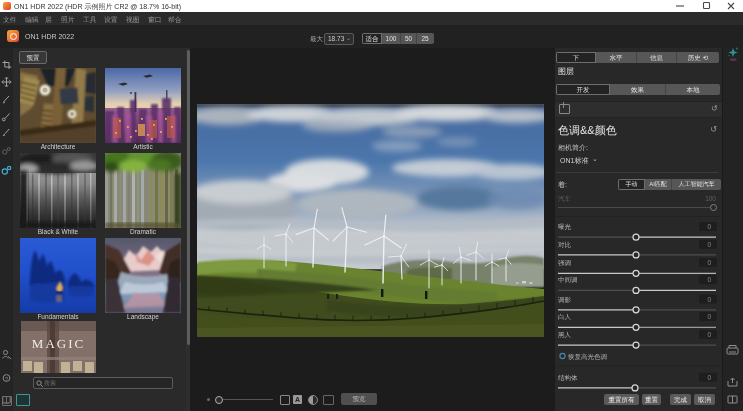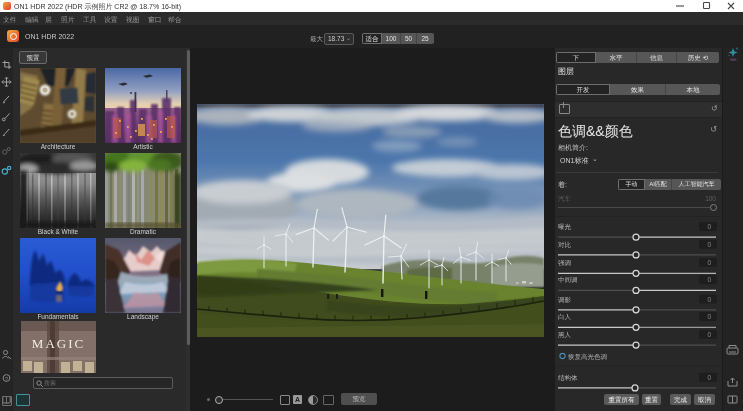--- a/index.html
+++ b/index.html
@@ -508,21 +508,21 @@
 
 <div class="abs" style="left:556px;top:84px;width:164px;height:11px;background:#575757;border-radius:2px;overflow:hidden;font-size:6.5px;line-height:11px;">
   <span class="seg" style="width:54px;background:#232323;box-shadow:inset 0 0 0 1px #6e6e6e;">开发</span><span class="seg" style="width:55px;">效果</span><span class="seg" style="width:55px;border-left:1px solid #454545;box-sizing:border-box;">本地</span>
 </div>
 
 <div class="abs" style="left:555px;top:101px;width:167px;height:15px;background:#2e2e2e;border-top:1px solid #222;border-bottom:1px solid #222;"></div>
 <div class="abs" style="left:559px;top:103.5px;width:9px;height:8px;border:1px solid #8a8a8a;border-radius:1px;"></div>
 <div class="abs" style="left:562.5px;top:101.5px;width:1.4px;height:6px;background:#8a8a8a;"></div>
 <div class="abs" style="left:711px;top:103.5px;font-size:8px;color:#9a9a9a;transform:scaleX(-1);">↻</div>
 
-<div class="abs" style="left:558px;top:122.5px;font-size:14px;color:#e6e6e6;">色调&amp;&amp;颜色</div>
+<div class="abs" style="left:558px;top:122.5px;font-size:11px;color:#e6e6e6;">色调&amp;&amp;颜色</div>
 <div class="abs" style="left:710px;top:123.5px;font-size:8.5px;color:#9a9a9a;transform:scaleX(-1);">↻</div>
 <div class="abs" style="left:558px;top:143px;font-size:7px;color:#c2c2c2;">相机简介:</div>
 <div class="abs" style="left:560px;top:156px;font-size:7px;color:#d2d2d2;">ON1标准</div>
 <div class="abs" style="left:592px;top:155px;font-size:7px;color:#b2b2b2;">⌄</div>
 <div class="abs" style="left:556px;top:172px;width:162px;height:1px;background:#3a3a3a;"></div>
 
 <div class="abs" style="left:558px;top:180px;font-size:7px;color:#c2c2c2;">着:</div>
 <div class="abs" style="left:618px;top:178.5px;width:103px;height:11px;background:#565656;border-radius:2px;overflow:hidden;font-size:6px;line-height:11px;">
   <span class="seg" style="width:27px;background:#232323;box-shadow:inset 0 0 0 1px #6e6e6e;">手动</span><span class="seg" style="width:26px;">AI匹配</span><span class="seg" style="width:50px;border-left:1px solid #454545;box-sizing:border-box;">人工智能汽车</span>
 </div>

